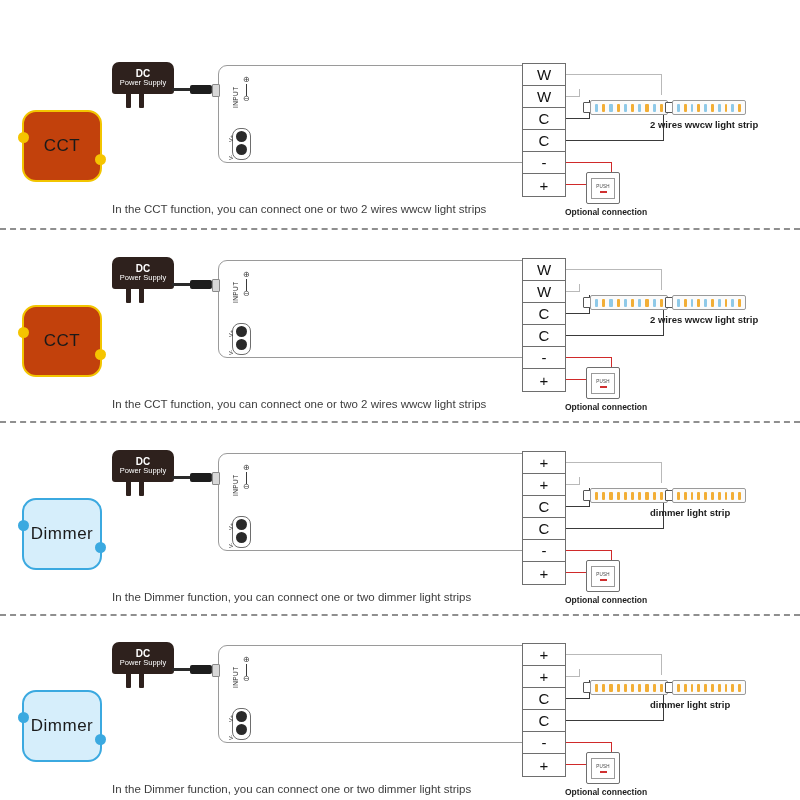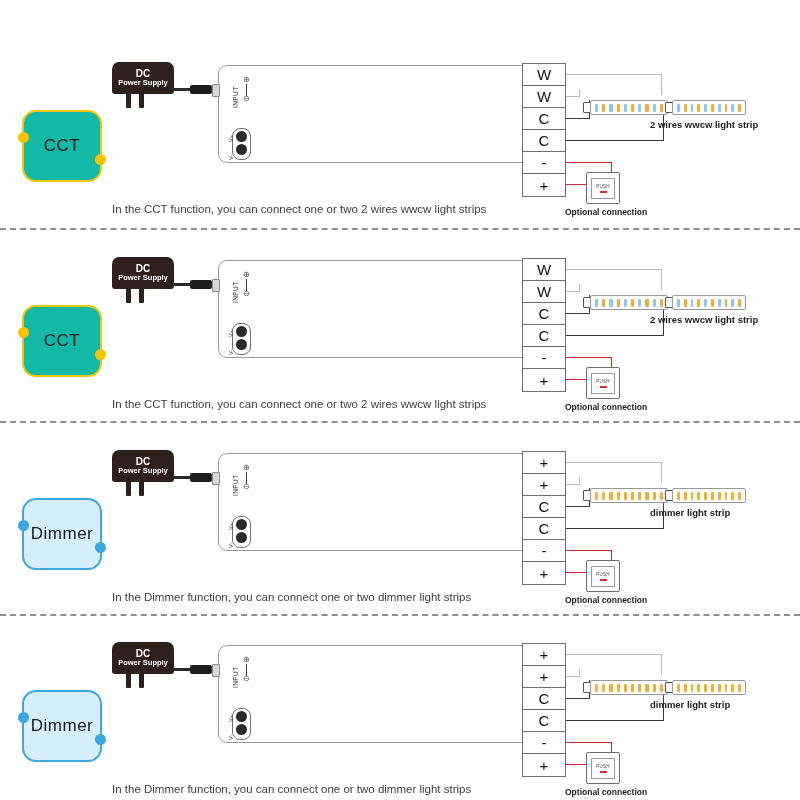--- a/index.html
+++ b/index.html
@@ -7,34 +7,34 @@
        font-family:"Liberation Sans", sans-serif;color:#222;}
 
   .panel{position:absolute;left:0;width:800px;height:195px;}
   .divider{position:absolute;left:0;width:800px;height:0;
            border-top:2px dashed #8f8f8f;}
 
   
   .badge{position:absolute;width:80px;height:72px;border-radius:14px;
          box-sizing:border-box;display:flex;align-items:center;justify-content:center;
          font-size:17px;letter-spacing:.5px;}
-  .badge.cct{border:2.5px solid #f2c500;background:#14b8a6;color:#1a1a1a;justify-content:center;}
+  .badge.cct{border:2.5px solid #f2c500;background:#c2410c;color:#1a1a1a;justify-content:center;}
   .badge.dim{border:2.5px solid #3ba9e0;background:#d6eefb;color:#1a1a1a;}
   .badge .dot{position:absolute;width:11px;height:11px;border-radius:50%;}
   .badge.cct .dot{background:#f5c400;}
   .badge.dim .dot{background:#3ba9e0;}
   .badge .dot.l{left:-6px;top:20px;}
   .badge .dot.r{right:-6px;top:42px;}
 
   
   .psu{position:absolute;width:62px;height:32px;background:#2e211d;
        border-radius:7px 7px 3px 3px;display:flex;flex-direction:column;
        align-items:center;justify-content:center;color:#fff;line-height:1.05;}
   .psu .l1{font-size:10px;font-weight:bold;}
-  .psu .l2{font-size:7.5px;font-weight:bold;text-align:right;}
+  .psu .l2{font-size:7.5px;font-weight:normal;text-align:right;}
   .prong{position:absolute;width:5px;height:14px;background:#2e211d;top:32px;border-radius:0 0 1px 1px;}
   .prong.a{left:14px;} .prong.b{left:27px;}
   .psu-cord{position:absolute;height:3px;background:#2a2a2a;border-radius:2px;}
   .psu-plug{position:absolute;width:22px;height:9px;background:#1d1d1d;border-radius:2px;}
   .psu-plug::after{content:"";position:absolute;right:-6px;top:2px;width:7px;height:5px;
                    background:#3a3a3a;border-radius:1px;}
 
   
   .ctrl{position:absolute;box-sizing:border-box;border:1.6px solid #9a9a9a;
         border-radius:9px;background:#fff;}

